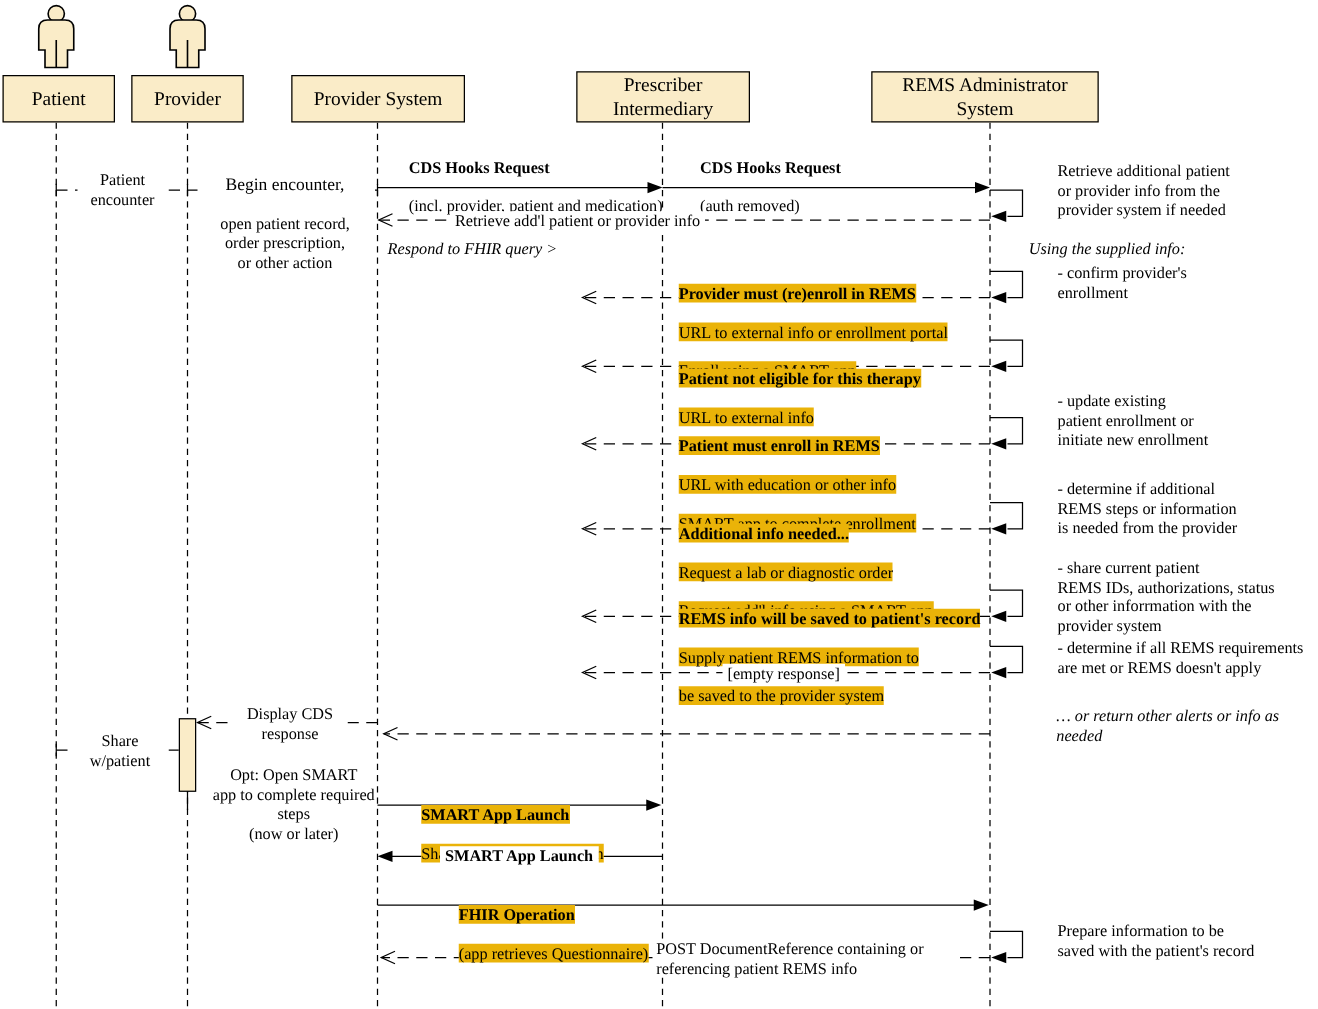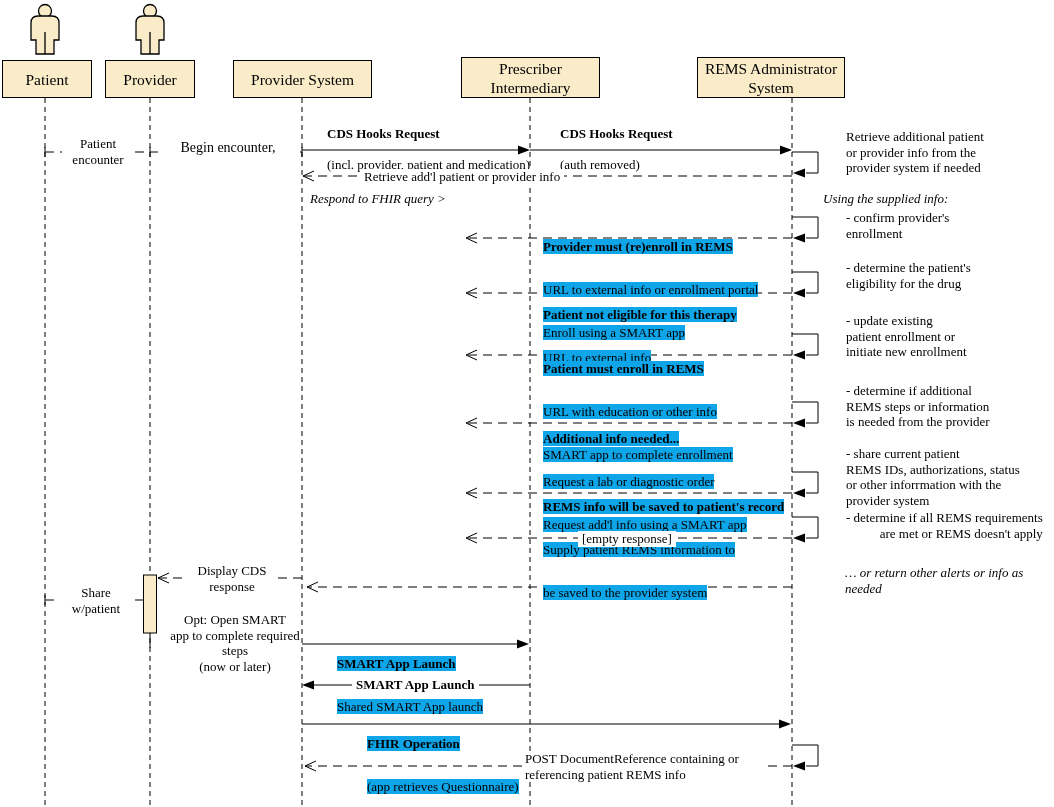--- a/index.html
+++ b/index.html
@@ -8,21 +8,21 @@
   svg.layer{position:absolute;left:0;top:0;}
   .hdr{position:absolute;background:#faecc8;border:1px solid #000;display:flex;align-items:center;
        justify-content:center;text-align:center;font-size:15.5px;line-height:19px;white-space:pre-line;box-sizing:border-box;}
   .lbl{position:absolute;font-size:13px;line-height:15.5px;white-space:pre-line;}
   .b{font-weight:bold;}
   .it{font-style:italic;}
   .ctr{text-align:center;}
   .rt{}
   .bg{background:#fff;}
   .sm{font-size:14px;line-height:13px;}
-  .stack div{background:#0ea5e9;width:-moz-fit-content;width:fit-content;margin-top:12px;}
+  .stack div{background:#eab308;width:-moz-fit-content;width:fit-content;}
 </style>
 </head>
 <body>
 
 <div id="canvas">
 
   <svg class="layer" width="1054" height="807" viewBox="0 0 1054 807">
     <g stroke="#000" fill="none" stroke-width="1">
 
       <path d="M45 98 V806" stroke-dasharray="5,4"></path>
@@ -143,28 +143,31 @@
         <path d="M316 761 L305 766 L316 771"></path>
       </g>
     </g>
   </svg>
 
   <div class="hdr" style="left:2px;top:60px;width:90px;height:38px;">Patient</div>
   <div class="hdr" style="left:105px;top:60px;width:90px;height:38px;">Provider</div>
   <div class="hdr" style="left:233px;top:60px;width:139px;height:38px;">Provider System</div>
   <div class="hdr" style="left:461px;top:57px;width:139px;height:41px;">Prescriber
 Intermediary</div>
-  <div class="hdr" style="left:697px;top:57px;width:148px;height:41px;">REMS Administrator
+  <div class="hdr" style="left:697px;top:57px;width:182px;height:41px;">REMS Administrator
 System</div>
 
   <div class="lbl ctr bg" style="left:62px;top:136px;width:72px;">Patient
 encounter</div>
 
   <div class="lbl ctr bg" style="left:158px;top:124px;width:140px;">
     <span class="sm">Begin encounter,</span><br>
+    <span>open patient record,
+order prescription,
+or other action</span>
   </div>
 
   <div class="lbl" style="left:327px;top:110px;">
     <div class="b">CDS Hooks Request</div>
     <div>(incl. provider, patient and medication)</div>
   </div>
   <div class="lbl" style="left:560px;top:110px;">
     <div class="b">CDS Hooks Request</div>
     <div>(auth removed)</div>
   </div>
@@ -230,29 +233,29 @@
 
   <div class="lbl rt bg" style="left:525px;top:751px;width:240px;">POST DocumentReference containing or
 referencing patient REMS info</div>
 
   <div class="lbl" style="left:846px;top:129px;">Retrieve additional patient
 or provider info from the
 provider system if needed</div>
   <div class="lbl it" style="left:823px;top:191px;">Using the supplied info:</div>
   <div class="lbl" style="left:846px;top:210px;">- confirm provider's
 enrollment</div>
-  <div class="lbl" style="left:846px;top:260px;">- determine the patient's
-eligibility for the drug</div>
   <div class="lbl" style="left:846px;top:313px;">- update existing
 patient enrollment or
 initiate new enrollment</div>
   <div class="lbl" style="left:846px;top:383px;">- determine if additional
 REMS steps or information
 is needed from the provider</div>
   <div class="lbl" style="left:846px;top:446px;">- share current patient
 REMS IDs, authorizations, status
 or other inforrmation with the
 provider system</div>
-  <div class="lbl" style="left:846px;top:510px;text-align:right;">- determine if all REMS requirements
+  <div class="lbl" style="left:846px;top:510px;">- determine if all REMS requirements
 are met or REMS doesn't apply</div>
   <div class="lbl it" style="left:845px;top:565px;">… or return other alerts or info as needed</div>
+  <div class="lbl" style="left:846px;top:737px;">Prepare information to be
+saved with the patient's record</div>
 
 </div>
 
 </body></html>

